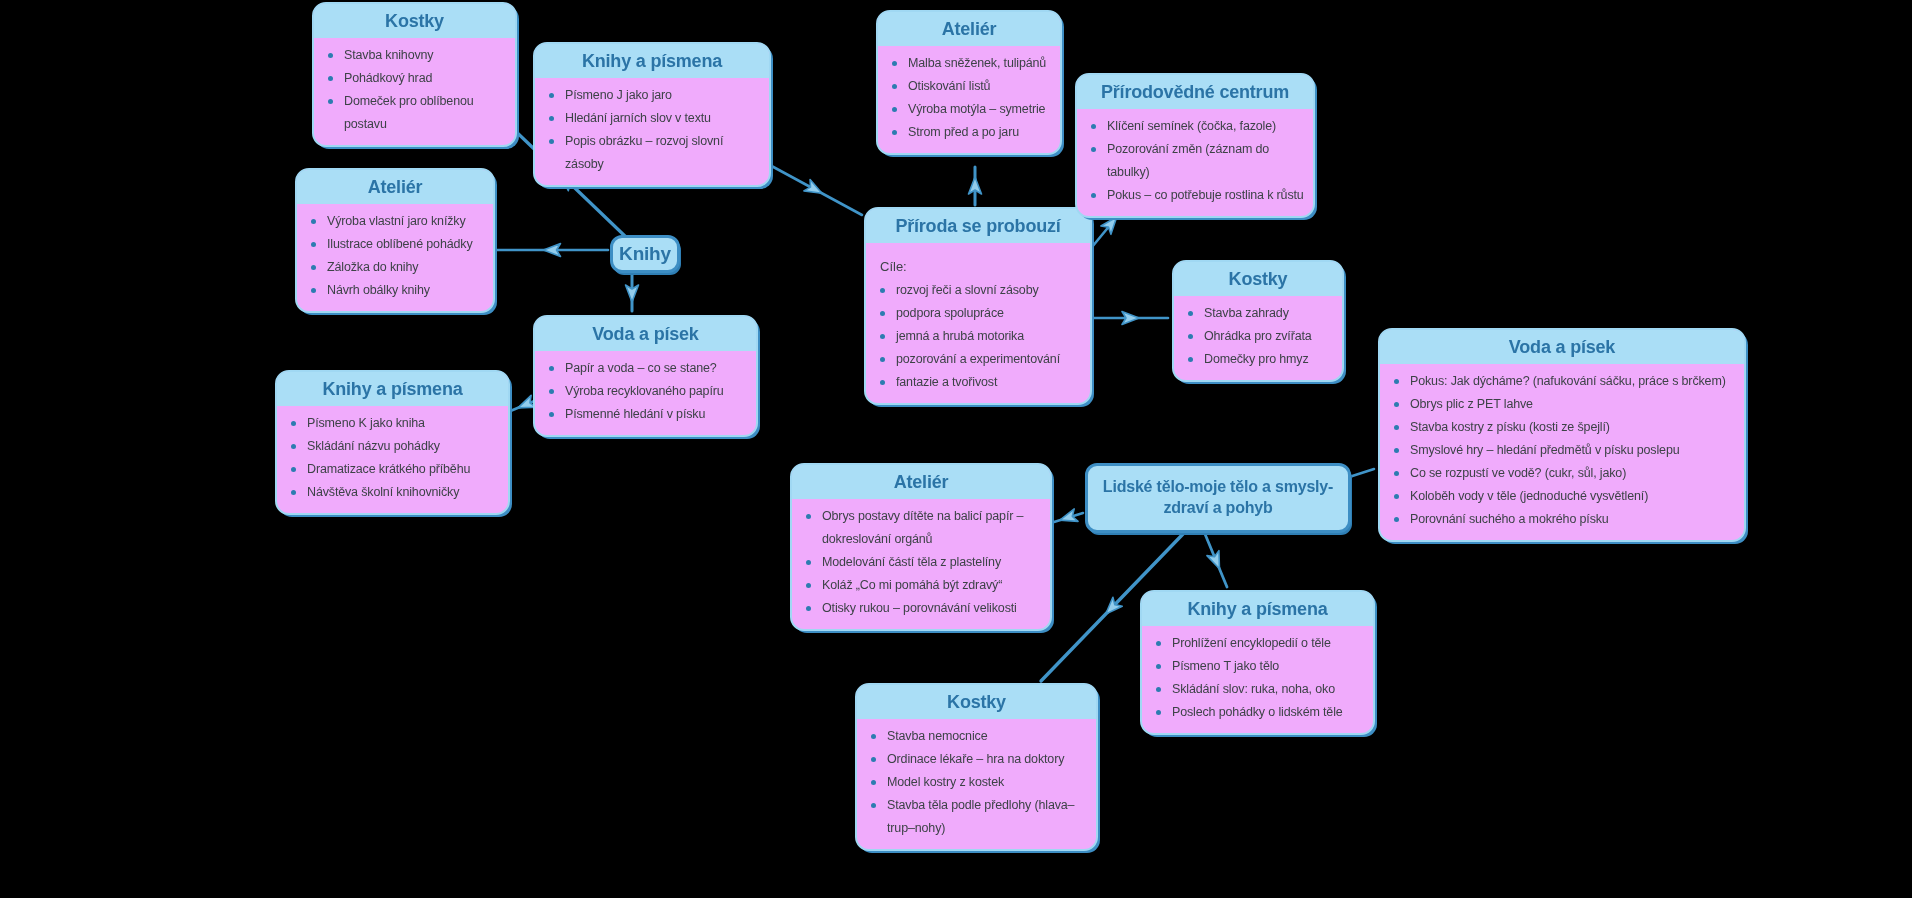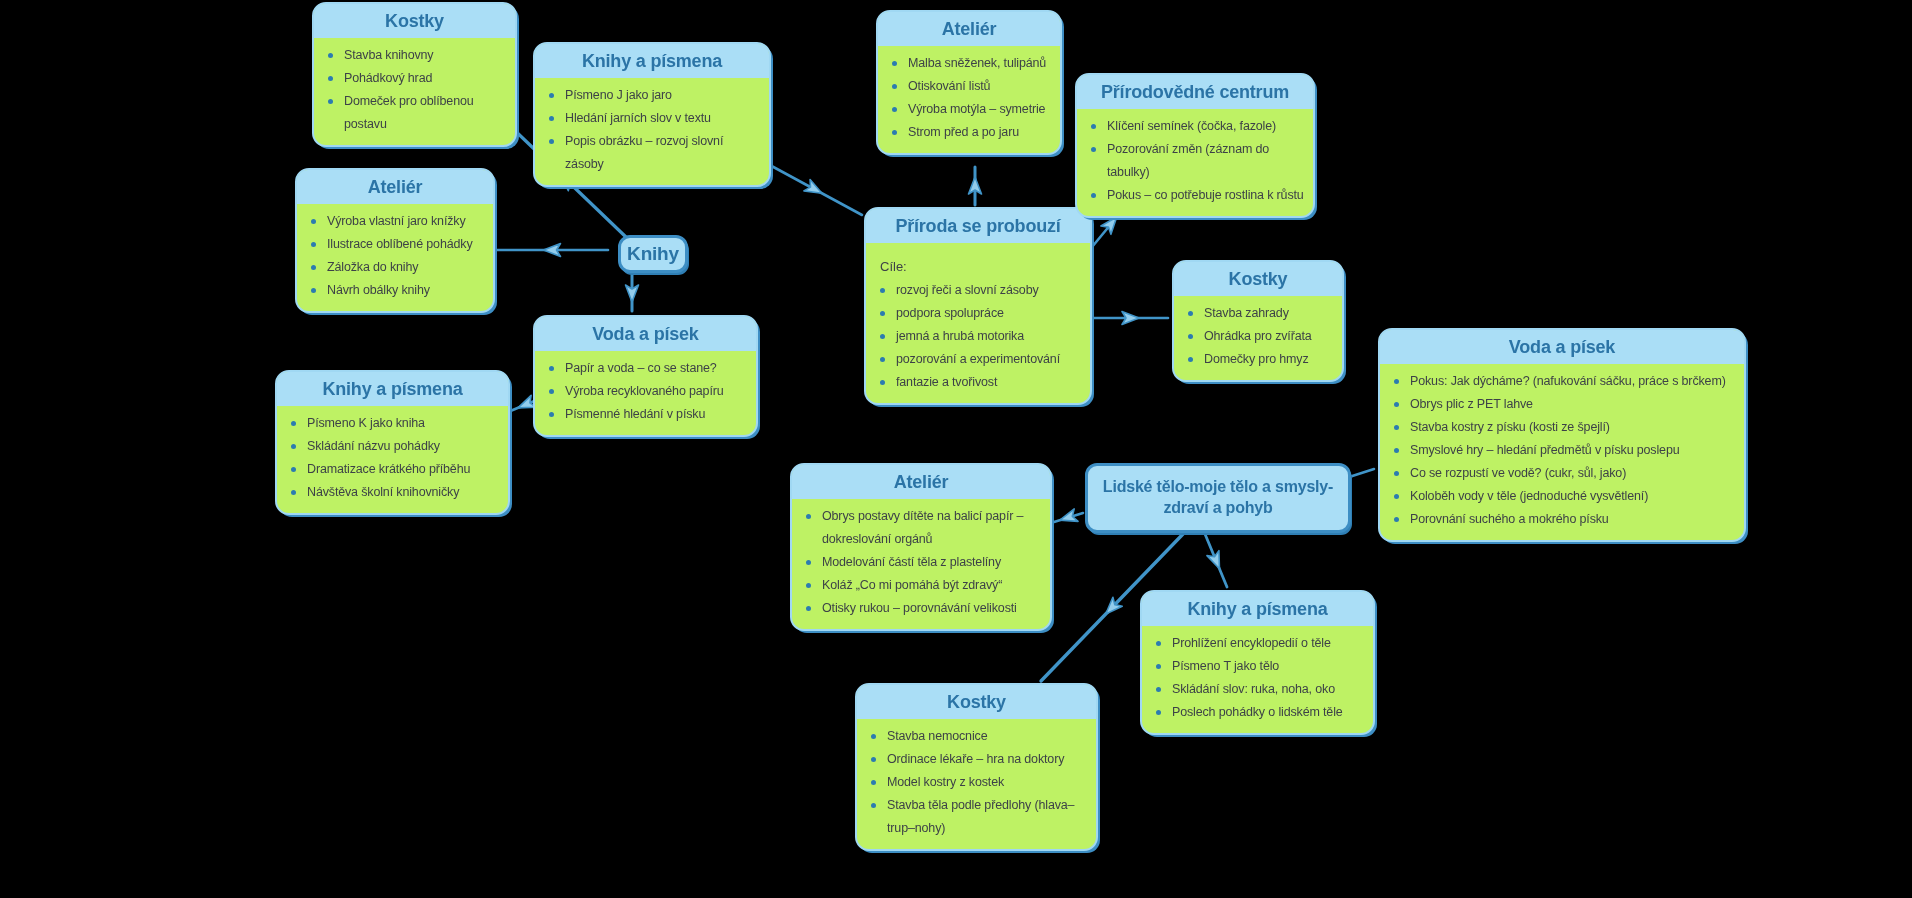--- a/index.html
+++ b/index.html
@@ -4,21 +4,21 @@
 <style>
   html,body{margin:0;padding:0;}
   body{
     width:1912px;height:898px;background:#000;
     font-family:"Liberation Sans","DejaVu Sans",sans-serif;
     position:relative;overflow:hidden;
   }
   #canvas{position:absolute;left:0;top:0;width:1912px;height:898px;}
   #edges{position:absolute;left:0;top:0;z-index:1;}
   .box{
-    position:absolute;z-index:2;background:#bef264;
+    position:absolute;z-index:2;background:#f0abfc;
     border:2px solid #a0d8f3;border-radius:14px;
     box-shadow:3px 3px 0 -1px #3d8ec4;
     box-sizing:border-box;
   }
   .hdr{
     background:#aadef6;border-radius:11px 11px 0 0;
     padding:7px 6px 6px;text-align:center;
     font-weight:bold;font-size:18px;color:#2b74a6;
     letter-spacing:-0.2px;
   }
@@ -34,21 +34,21 @@
   }
   .hub-node{
     position:absolute;z-index:2;background:#aadef6;
     border:3px solid #3d8ec4;border-radius:12px;
     box-shadow:2px 3px 0 -1px #2f7fb5;
     color:#2b74a6;font-weight:bold;text-align:center;
     display:flex;align-items:center;justify-content:center;
     box-sizing:border-box;line-height:1.3;letter-spacing:-0.2px;
     padding:2px 6px;
   }
-  .hub-node.small{font-size:19px;margin-left:8px;}
+  .hub-node.small{font-size:19px;}
   .hub-node.large{font-size:16px;}
 </style>
 </head>
 <body>
 
 <div id="canvas">
     <svg width="1912" height="898" id="edges">
       <g>
         <line x1="627" y1="238" x2="507" y2="123" stroke="#4094c8" stroke-width="3.2" stroke-linecap="round"></line>
         <polygon points="9,0 -8,6.5 -4,0 -8,-6.5" fill="#93cdec" stroke="#4094c8" stroke-width="1.6" stroke-linejoin="round" transform="translate(567,180.5) rotate(-136.21887523513132)"></polygon>

